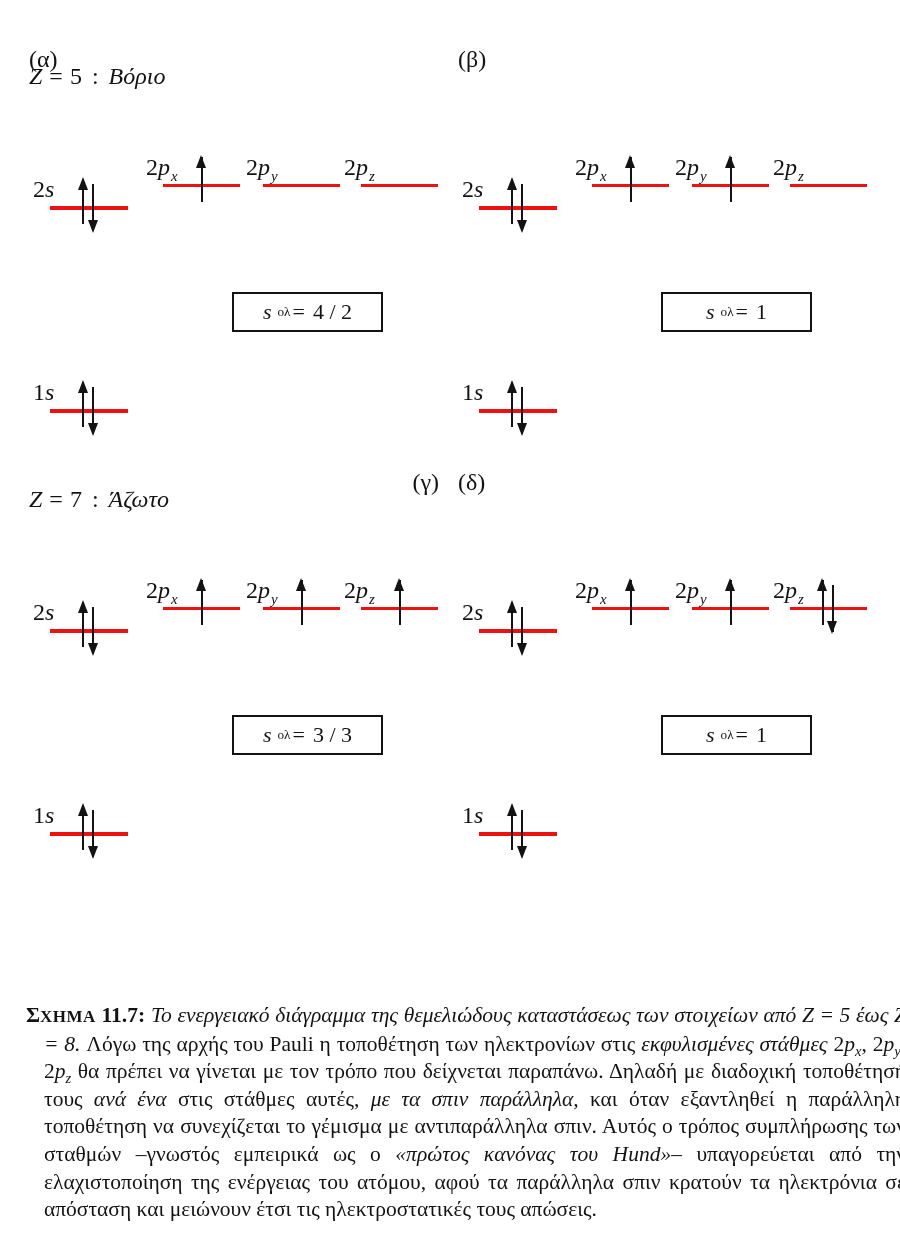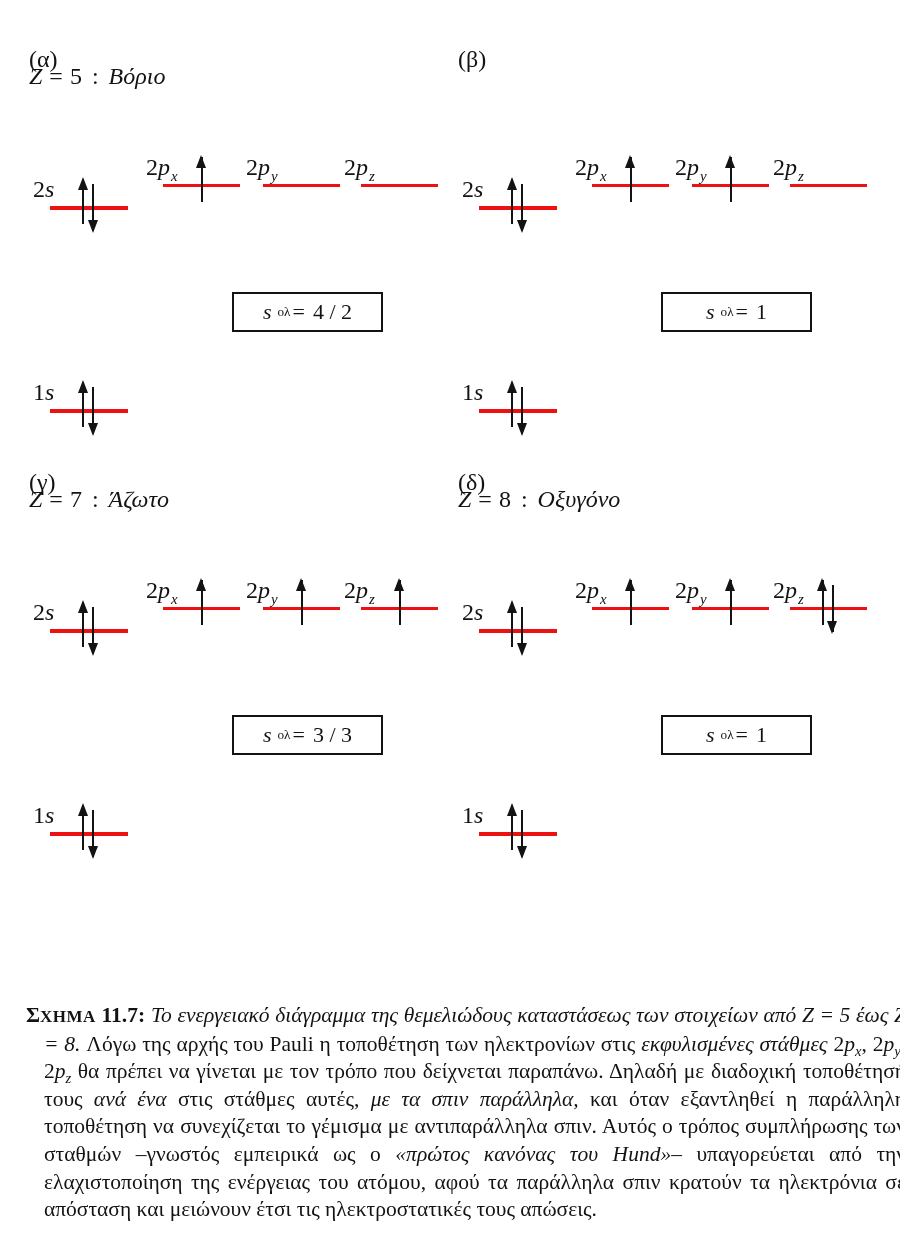--- a/index.html
+++ b/index.html
@@ -124,65 +124,64 @@
       <div class="spin-box">
             <i>s</i>
             <sub>ολ</sub>
             <span class="eq">=</span>
             <span>1</span>
           </div>
     </div>
     <figcaption class="panel-caption">(β)</figcaption>
   </figure>
 
+  <figure class="panel-block" style="margin:0;justify-content:space-between;">
+    <div class="panel">
+      <div class="panel-title"><i>Z</i><span class="t-eq">=</span><span>7</span><span class="t-col">:</span><i>Άζωτο</i></div>
+      <div class="levels">
+            <div class="level" style="left: 21px; top: 173px; width: 78px;">
+              <span class="lvl-label"><span>2</span><i>s</i></span>
+              <span class="wire thick"></span>
+              <span class="arr up" style="left: 32px;"></span>
+              <span class="arr dn" style="left: 42px;"></span>
+            </div>
+            <div class="level" style="left: 134px; top: 151px; width: 77px;">
+              <span class="lvl-label"><span>2</span><i>p</i><sub class="lsub"><i>x</i></sub></span>
+              <span class="wire"></span>
+              <span class="arr up" style="left: 37.5px;"></span>
+            </div>
+            <div class="level" style="left: 234px; top: 151px; width: 77px;">
+              <span class="lvl-label"><span>2</span><i>p</i><sub class="lsub"><i>y</i></sub></span>
+              <span class="wire"></span>
+              <span class="arr up" style="left: 37.5px;"></span>
+            </div>
+            <div class="level" style="left: 332px; top: 151px; width: 77px;">
+              <span class="lvl-label"><span>2</span><i>p</i><sub class="lsub"><i>z</i></sub></span>
+              <span class="wire"></span>
+              <span class="arr up" style="left: 37.5px;"></span>
+            </div>
+            <div class="level" style="left: 21px; top: 376px; width: 78px;">
+              <span class="lvl-label"><span>1</span><i>s</i></span>
+              <span class="wire thick"></span>
+              <span class="arr up" style="left: 32px;"></span>
+              <span class="arr dn" style="left: 42px;"></span>
+            </div>
+          </div>
+      <div class="spin-box">
+            <i>s</i>
+            <sub>ολ</sub>
+            <span class="eq">=</span>
+            <span>3 / 3</span>
+          </div>
+    </div>
+    <figcaption class="panel-caption">(γ)</figcaption>
+  </figure>
+
   <figure class="panel-block" style="margin:0;">
     <div class="panel">
-      <div class="panel-title"><i>Z</i><span class="t-eq">=</span><span>7</span><span class="t-col">:</span><i>Άζωτο</i></div>
-      <div class="levels">
-            <div class="level" style="left: 21px; top: 173px; width: 78px;">
-              <span class="lvl-label"><span>2</span><i>s</i></span>
-              <span class="wire thick"></span>
-              <span class="arr up" style="left: 32px;"></span>
-              <span class="arr dn" style="left: 42px;"></span>
-            </div>
-            <div class="level" style="left: 134px; top: 151px; width: 77px;">
-              <span class="lvl-label"><span>2</span><i>p</i><sub class="lsub"><i>x</i></sub></span>
-              <span class="wire"></span>
-              <span class="arr up" style="left: 37.5px;"></span>
-            </div>
-            <div class="level" style="left: 234px; top: 151px; width: 77px;">
-              <span class="lvl-label"><span>2</span><i>p</i><sub class="lsub"><i>y</i></sub></span>
-              <span class="wire"></span>
-              <span class="arr up" style="left: 37.5px;"></span>
-            </div>
-            <div class="level" style="left: 332px; top: 151px; width: 77px;">
-              <span class="lvl-label"><span>2</span><i>p</i><sub class="lsub"><i>z</i></sub></span>
-              <span class="wire"></span>
-              <span class="arr up" style="left: 37.5px;"></span>
-            </div>
-            <div class="level" style="left: 21px; top: 376px; width: 78px;">
-              <span class="lvl-label"><span>1</span><i>s</i></span>
-              <span class="wire thick"></span>
-              <span class="arr up" style="left: 32px;"></span>
-              <span class="arr dn" style="left: 42px;"></span>
-            </div>
-          </div>
-      <div class="spin-box">
-            <i>s</i>
-            <sub>ολ</sub>
-            <span class="eq">=</span>
-            <span>3 / 3</span>
-          </div>
-    </div>
-    <figcaption class="panel-caption">(γ)</figcaption>
-  </figure>
-
-  <figure class="panel-block" style="margin:0;">
-    <div class="panel">
-      <div class="panel-title"><i>Z</i><span class="t-eq">=</span><span>8</span><span class="t-col">:</span><i>Οξυγόνο</i></div>
       <div class="levels">
             <div class="level" style="left: 21px; top: 173px; width: 78px;">
               <span class="lvl-label"><span>2</span><i>s</i></span>
               <span class="wire thick"></span>
               <span class="arr up" style="left: 32px;"></span>
               <span class="arr dn" style="left: 42px;"></span>
             </div>
             <div class="level" style="left: 134px; top: 151px; width: 77px;">
               <span class="lvl-label"><span>2</span><i>p</i><sub class="lsub"><i>x</i></sub></span>
               <span class="wire"></span>

